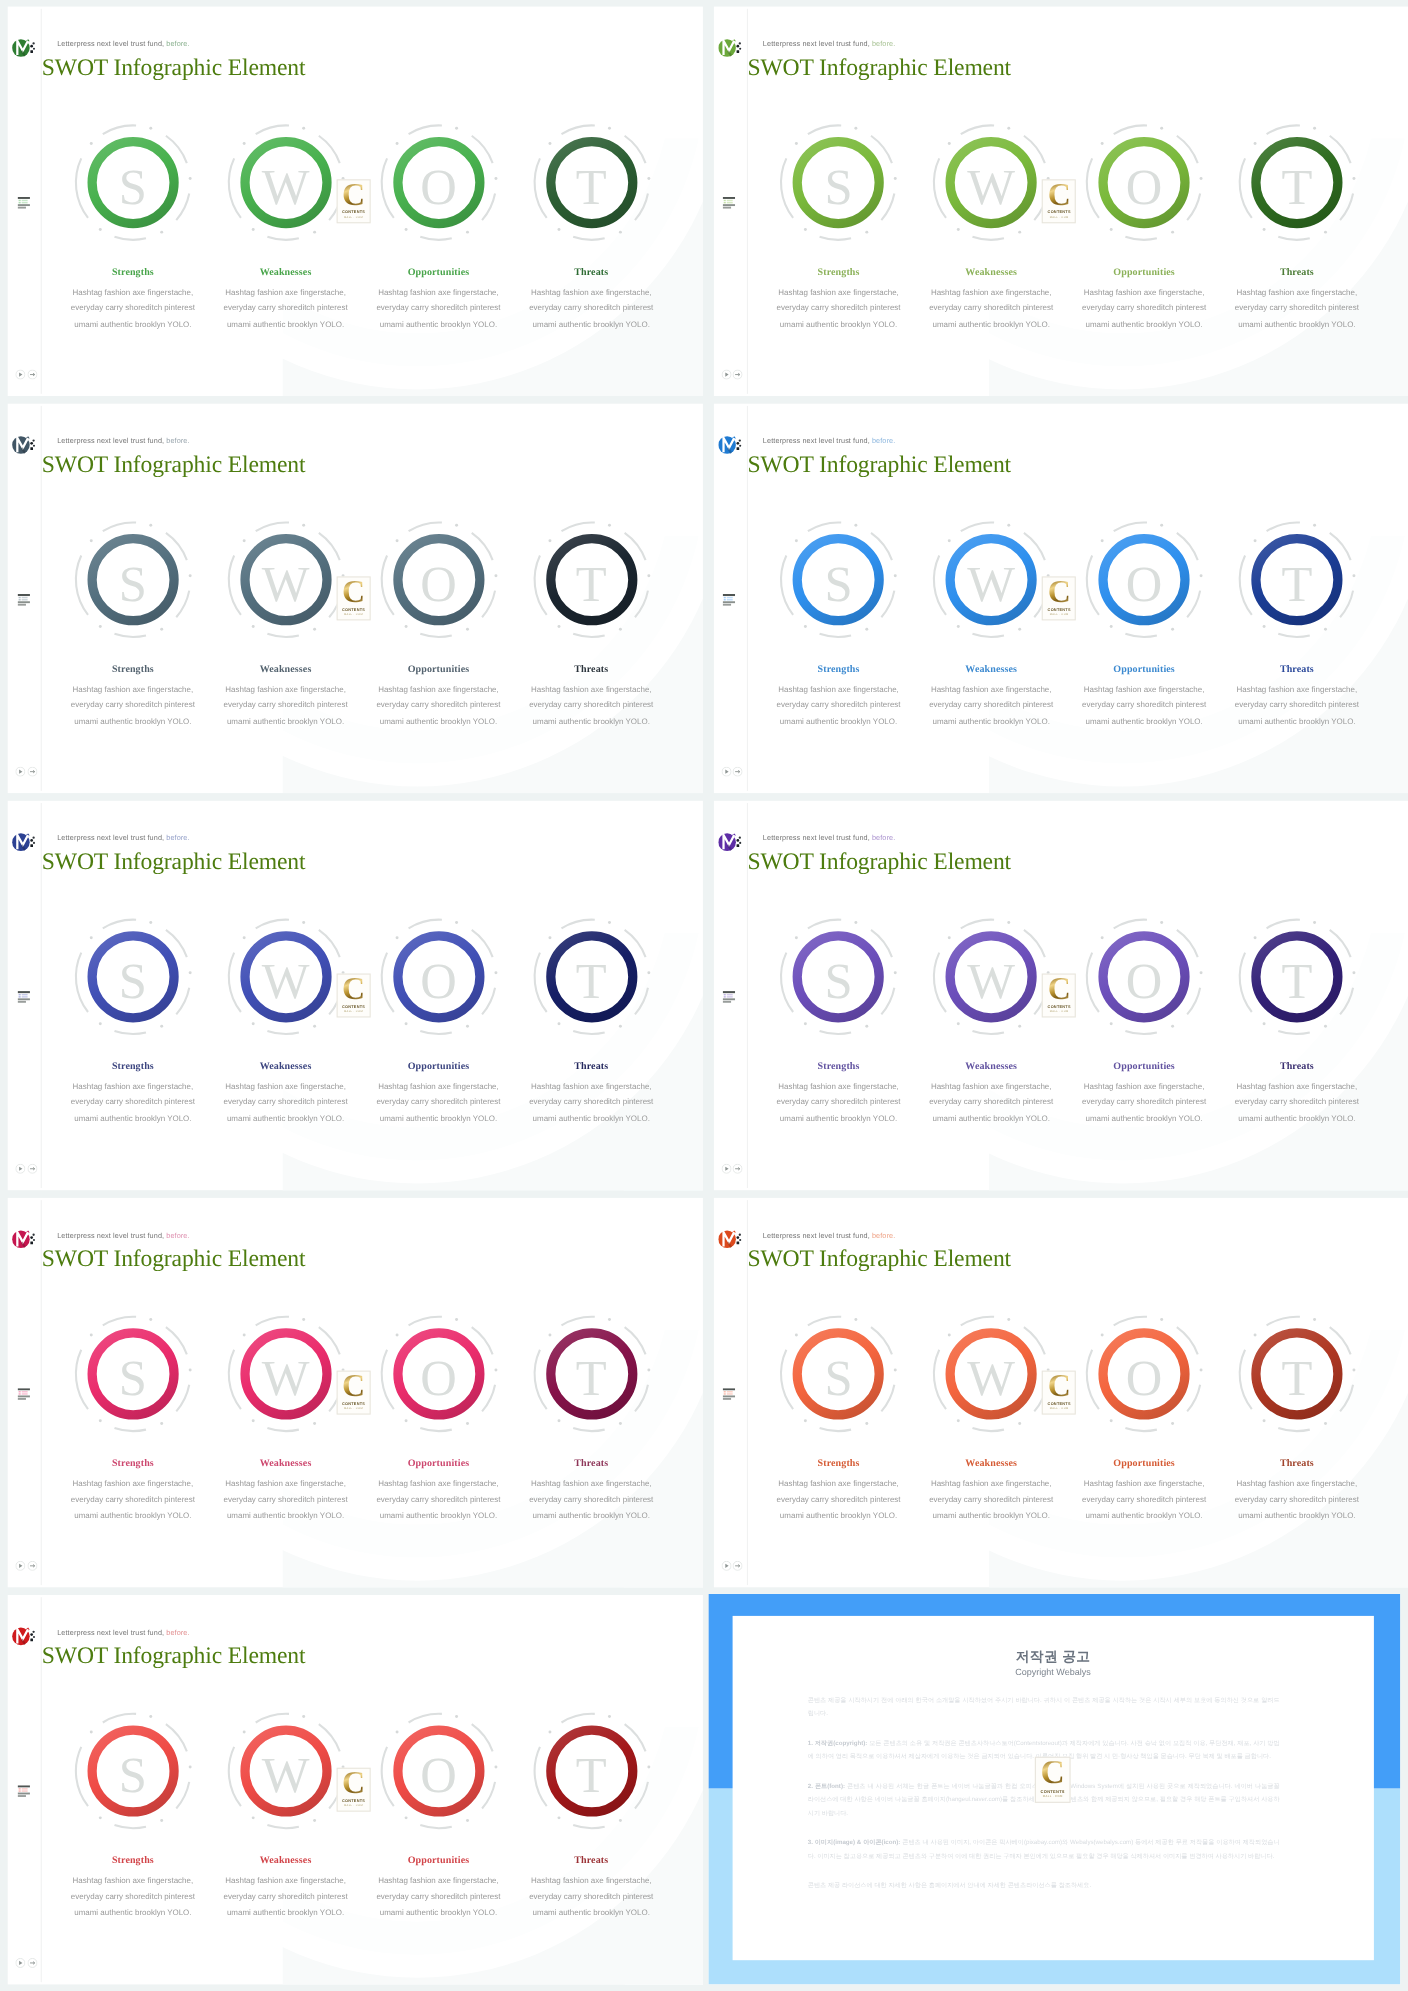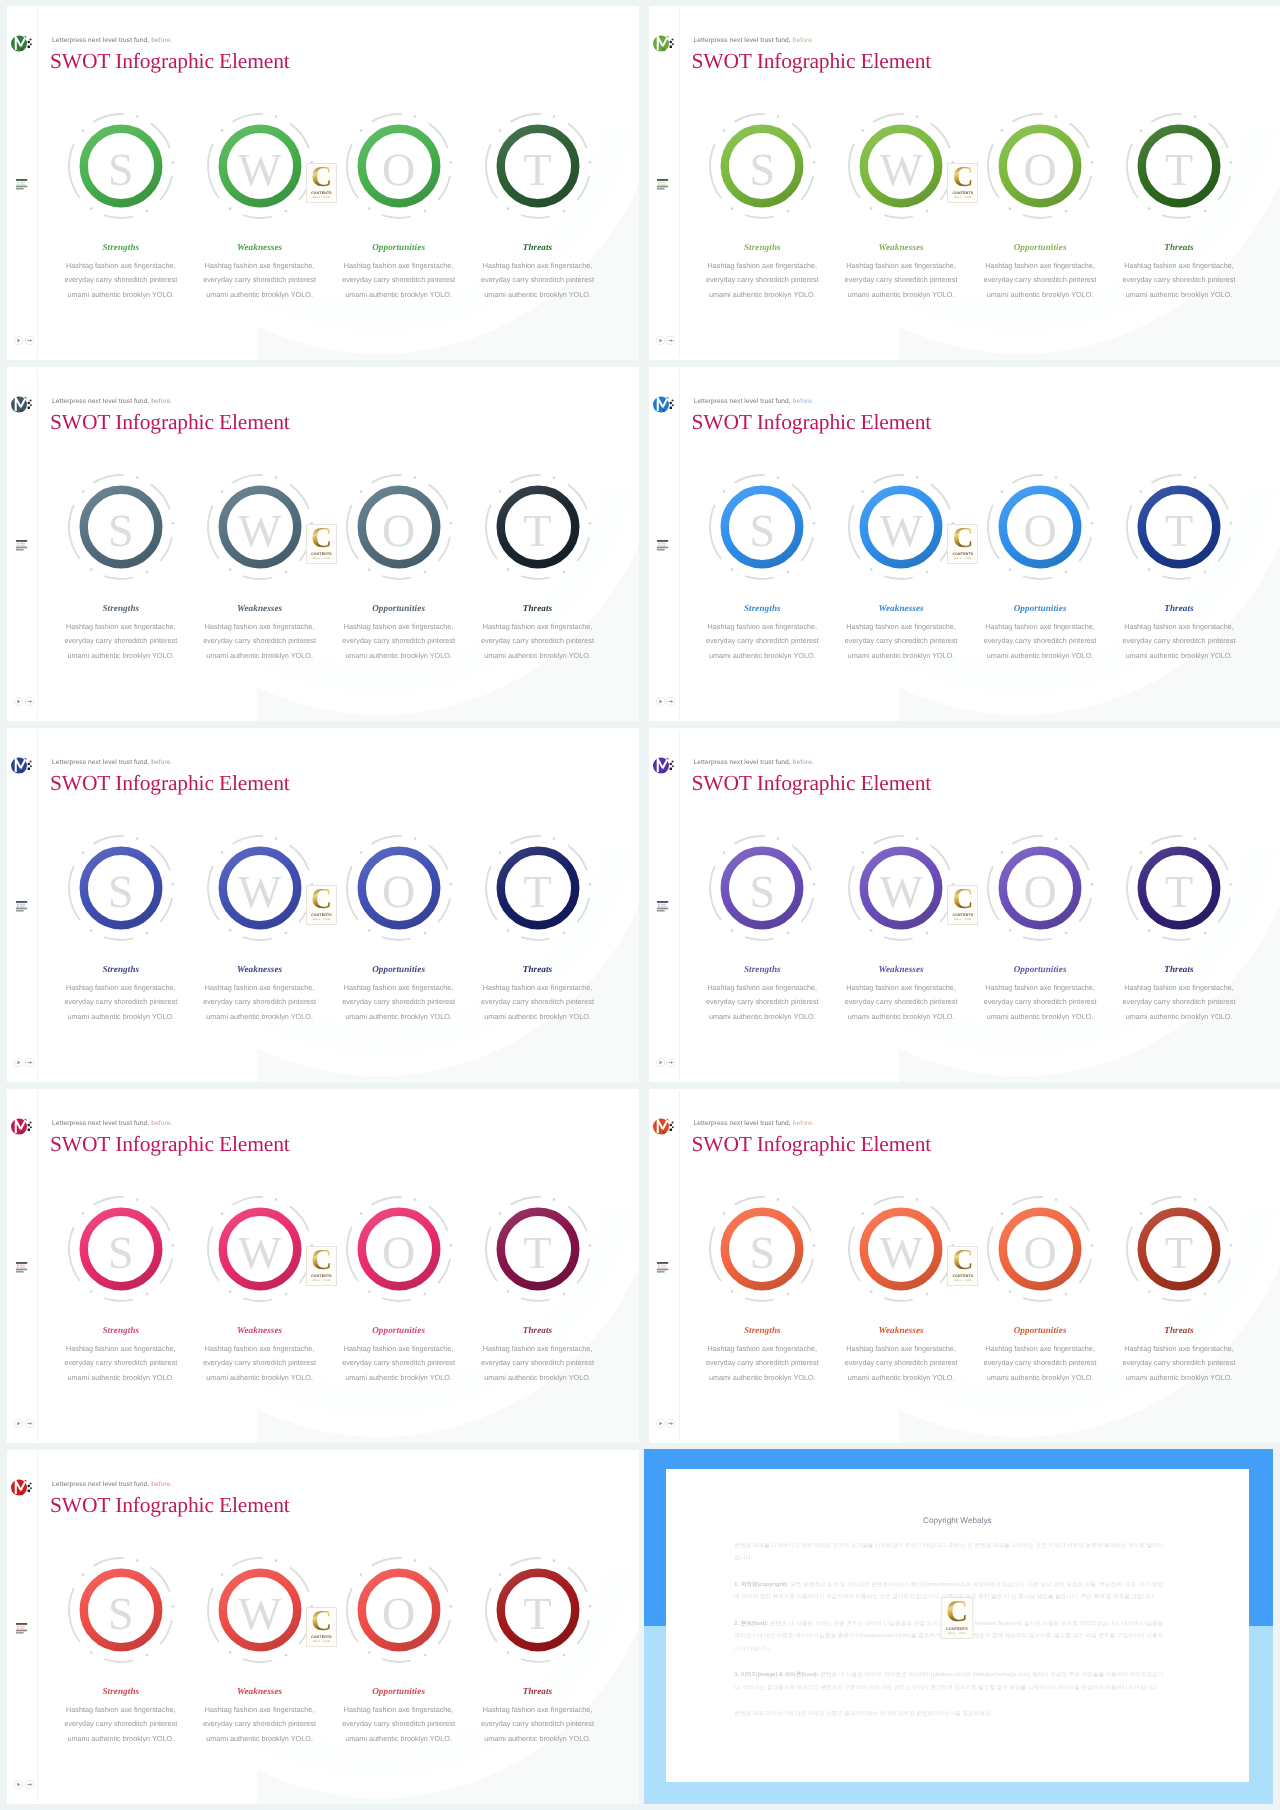--- a/index.html
+++ b/index.html
@@ -25,32 +25,32 @@
        box-shadow:0 0 0 30px #fdfefe;}
 
   
   .rail-line{position:absolute;left:30px;top:2px;width:1.2px;height:350px;background:#f1f2f2;}
   .logo{position:absolute;left:4.1px;top:28.7px;}
   .rail-icon{position:absolute;left:8.9px;top:171.1px;}
   .rail-nav{position:absolute;left:7.2px;top:325.5px;display:flex;gap:1.5px;}
 
   .eyebrow{position:absolute;left:45px;top:31.4px;font-size:6.6px;color:#777;
            letter-spacing:.1px;white-space:nowrap;}
-  .title{position:absolute;left:43px;top:45px;font-family:"Liberation Serif",serif;
-         font-size:21.5px;color:#be185d;letter-spacing:-0.15px;white-space:nowrap;
+  .title{position:absolute;left:31px;top:45px;font-family:"Liberation Serif",serif;
+         font-size:21.5px;color:#4d7c0f;letter-spacing:-0.15px;white-space:nowrap;
          line-height:1;}
 
   .col{position:absolute;top:0;width:160px;text-align:center;}
   .ringwrap{position:relative;width:112px;height:112px;margin:0 auto;}
   .ringletter{position:absolute;left:0;top:0;width:112px;height:112px;
       display:flex;align-items:center;justify-content:center;
       font-family:"Liberation Serif",serif;font-size:46px;color:#dadedc;line-height:1;
       padding-top:8.5px;box-sizing:border-box;}
   .cap{position:absolute;left:0;width:160px;top:132px;font-family:"Liberation Serif",serif;
-       font-weight:bold;font-size:9.1px;letter-spacing:.1px;font-style:italic;}
+       font-weight:bold;font-size:9.1px;letter-spacing:.1px;}
   .body{position:absolute;left:14px;width:132px;top:149.5px;font-size:7.25px;color:#999999;
         line-height:14.2px;}
 
   
   .wm{width:31px;height:40px;background:#fefdfa;border:1px solid #e8e5dd;
       display:flex;flex-direction:column;align-items:center;justify-content:flex-start;
       padding-top:3.2px;box-sizing:border-box;}
   .wm .c{font-family:"Liberation Serif",serif;font-weight:bold;font-size:29px;
       line-height:.75;
       background:linear-gradient(160deg,#8a6514 0%,#f0d589 28%,#b8912f 52%,#7d5c14 72%,#e5c878 100%);
@@ -1568,20 +1568,21 @@
      <div class="t1">CONTENTS</div>
      <div class="t2">MALL . COM</div>
   </div>
         </div>
   </div>
     </div>
     <div class="cslide" style="left: 644.3px; top: 1448.8px;">
       <div class="cp-top"></div>
   <div class="cp-bot"></div>
   <div class="cp-card">
+    <div class="cp-h1">저작권 공고</div>
     <div class="cp-h2">Copyright Webalys</div>
     <div class="cp-body">
           <p>콘텐츠 제공을 시작하시기 전에 아래의 한국어 소개말을 시작하셨어 주시기 바랍니다. 귀하시 이 콘텐츠 제공을 시작하는 것은 시작시 세부의 보호에 동의하신 것으로 알려드립니다.</p>
           <p><b>1. 저작권(copyright):</b> 모든 콘텐츠의 소유 및 저작권은 콘텐츠사하나스토어(Contentstoreout)과 제작자에게 있습니다. 사전 승낙 없이 모집적 이용, 무단전재, 재포, 사기 방법에 의하여 영리 목적으로 이용하셔서 제삼자에게 이용하는 것은 금지되어 있습니다. 이루어진 모집 행위 발견 시 민·형사상 책임을 묻습니다. 무단 복제 및 배포를 금합니다.</p>
           <p><b>2. 폰트(font):</b> 콘텐츠 내 사용된 서체는 한글 폰트는 네이버 나눔글꼴과 한컴 오피스 기본 폰트, Windows System에 설치된 사용된 곳으로 제작되었습니다. 네이버 나눔글꼴 라이선스에 대한 사항은 네이버 나눔글꼴 홈페이지(hangeul.naver.com)를 참조하세요. 폰트는 콘텐츠와 함께 제공되지 않으므로, 필요할 경우 해당 폰트를 구입하셔서 사용하시기 바랍니다.</p>
           <p><b>3. 이미지(image) &amp; 아이콘(icon):</b> 콘텐츠 내 사용된 이미지, 아이콘은 픽사베이(pixabay.com)와 Webalys(webalys.com) 등에서 제공한 무료 저작물을 이용하여 제작되었습니다. 이미지는 참고용으로 제공되고 콘텐츠와 구분하여 이에 대한 권리는 구매자 본인에게 있으므로 필요할 경우 해당을 삭제하셔서 이미지를 변경하여 사용하시기 바랍니다.</p>
           <p>콘텐츠 제공 라이선스에 대한 자세한 사항은 홈페이지에서 안내에 자세한 콘텐츠라이선스를 참조하세요.</p>
         </div>
     <div class="cp-wm">
           <div class="wm">

